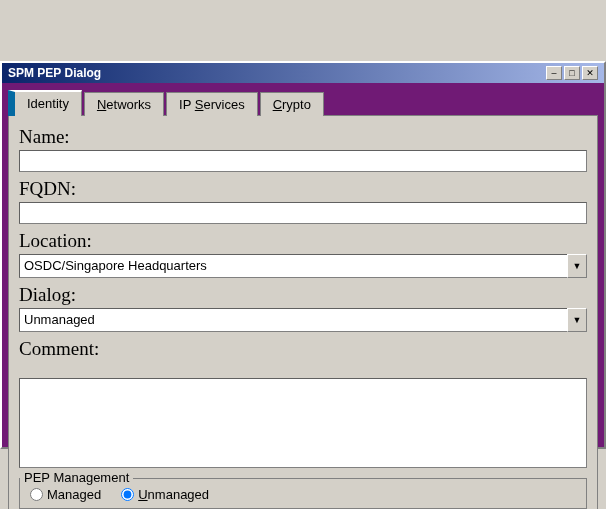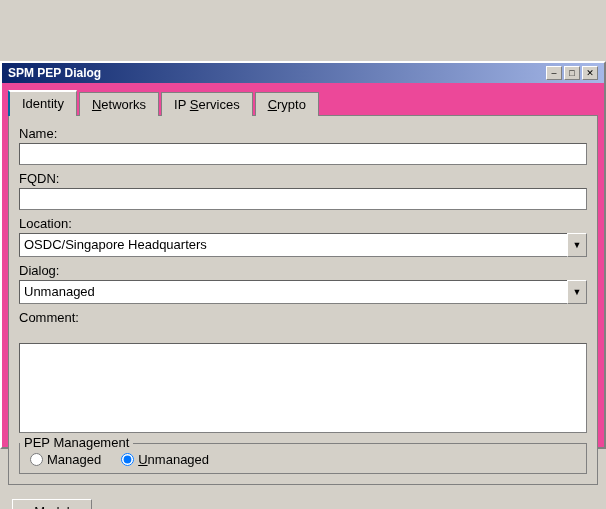--- a/index.html
+++ b/index.html
@@ -9,21 +9,21 @@
       background: #d4d0c8;
       display: flex;
       justify-content: center;
       align-items: center;
       width: 606px;
       height: 509px;
     }
     .window {
       width: 606px;
       height: 388px;
-      background: #ec4899;
+      background: #701a75;
       border: 2px solid #808080;
       border-top-color: #ffffff;
       border-left-color: #ffffff;
       display: flex;
       flex-direction: column;
       position: relative;
     }
     .title-bar {
       background: linear-gradient(to right, #0a246a, #a6b8e8);
       color: white;
@@ -76,44 +76,45 @@
       border-bottom: none;
       cursor: pointer;
       font-size: 13px;
       position: relative;
       top: 1px;
       margin-right: 2px;
     }
     .tab.active {
       background: #d4d0c8;
       border-top: 2px solid #ffffff;
-      border-left: 2px solid #0369a1;
+      border-left: 7px solid #0369a1;
       border-right: 1px solid #808080;
       font-weight: normal;
       z-index: 2;
       padding-bottom: 5px;
     }
     .tab-underline {
       text-decoration: underline;
     }
     
     .tab-panel {
       border: 1px solid #808080;
       border-top-color: #808080;
       background: #d4d0c8;
       padding: 10px;
       flex: 1;
       display: flex;
       flex-direction: column;
       gap: 6px;
     }
     .field-label {
-      font-size: 13px;
+      font-size: 19px;
       margin-bottom: 2px;
       display: block;
+      font-family: Liberation Serif, serif;
     }
     .text-input {
       width: 100%;
       height: 22px;
       background: #ffffff;
       border: 1px solid #808080;
       border-top-color: #606060;
       border-left-color: #606060;
       padding: 2px 4px;
       font-size: 13px;

